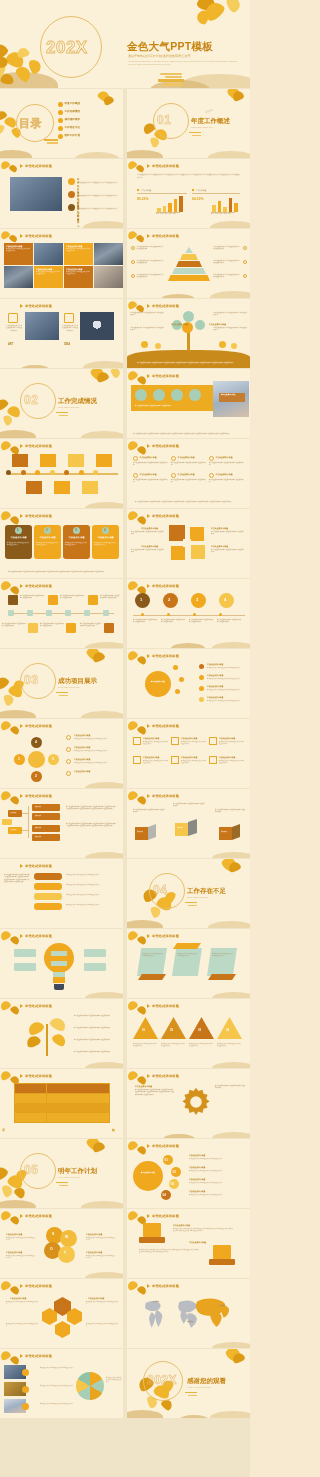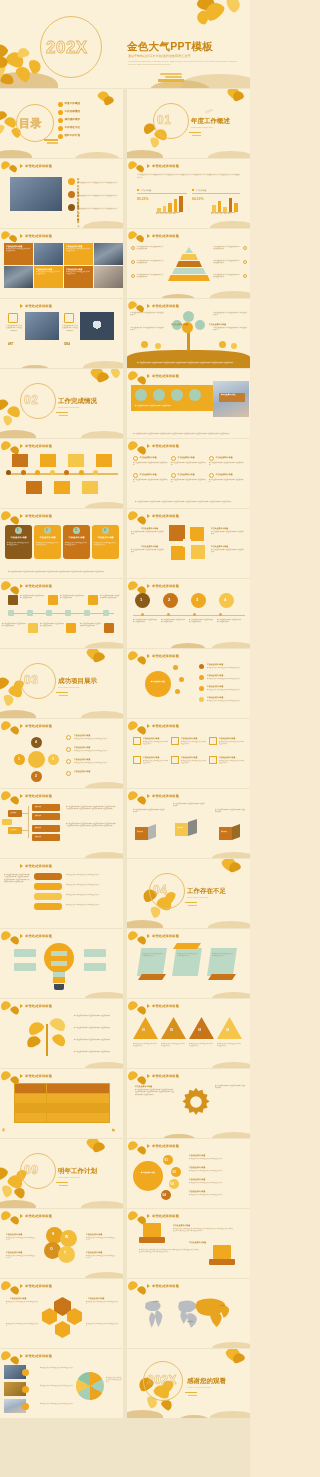--- a/index.html
+++ b/index.html
@@ -1021,21 +1021,21 @@
       <div class="leaf" style="left:10px;top:8px;width:15px;height:12px;transform:rotate(25deg)"></div>
       <div class="leaf lt" style="left:2px;top:17px;width:12px;height:9px;transform:rotate(70deg)"></div>
       <div class="leaf" style="left:22px;top:2px;width:12px;height:9px;transform:rotate(-60deg)"></div>
       <div class="leaf dk" style="left:16px;top:20px;width:11px;height:9px;transform:rotate(45deg)"></div>
     </div>
     <div class="leafcluster" style="left:84px;top:-2px;">
       <div class="leaf" style="left:0;top:0;width:14px;height:11px;transform:rotate(40deg)"></div>
       <div class="leaf dk" style="left:10px;top:5px;width:12px;height:9px;transform:rotate(-25deg)"></div>
     </div>
     <div class="cover-ring" style="left:20px;top:14px;width:36px;height:36px;"></div>
-    <div class="ghostnum" style="left:24px;top:24px;font-size:12px;-webkit-text-stroke:.5px #e2b86a;">09</div>
+    <div class="ghostnum" style="left:24px;top:24px;font-size:12px;-webkit-text-stroke:.5px #e2b86a;">05</div>
     <div class="bigtitle" style="left:58px;top:28px;font-size:6.5px;">明年工作计划</div>
     <div class="txt" style="left:58px;top:37px;font-size:1.8px;color:#cdb485;">Please enter your title here</div>
     <div class="sq" style="left:56px;top:43px;width:12px;height:1.4px;background:#e8b53c;"></div>
     <div class="sq" style="left:59px;top:45.5px;width:9px;height:1.4px;background:#f0c463;"></div>
   </div>
 
   <div class="slide" style="left:127px;top:1139px;">
     <div class="shead">
         <div class="tri"></div>
       <div class="ttl">单击此处添加标题</div>

